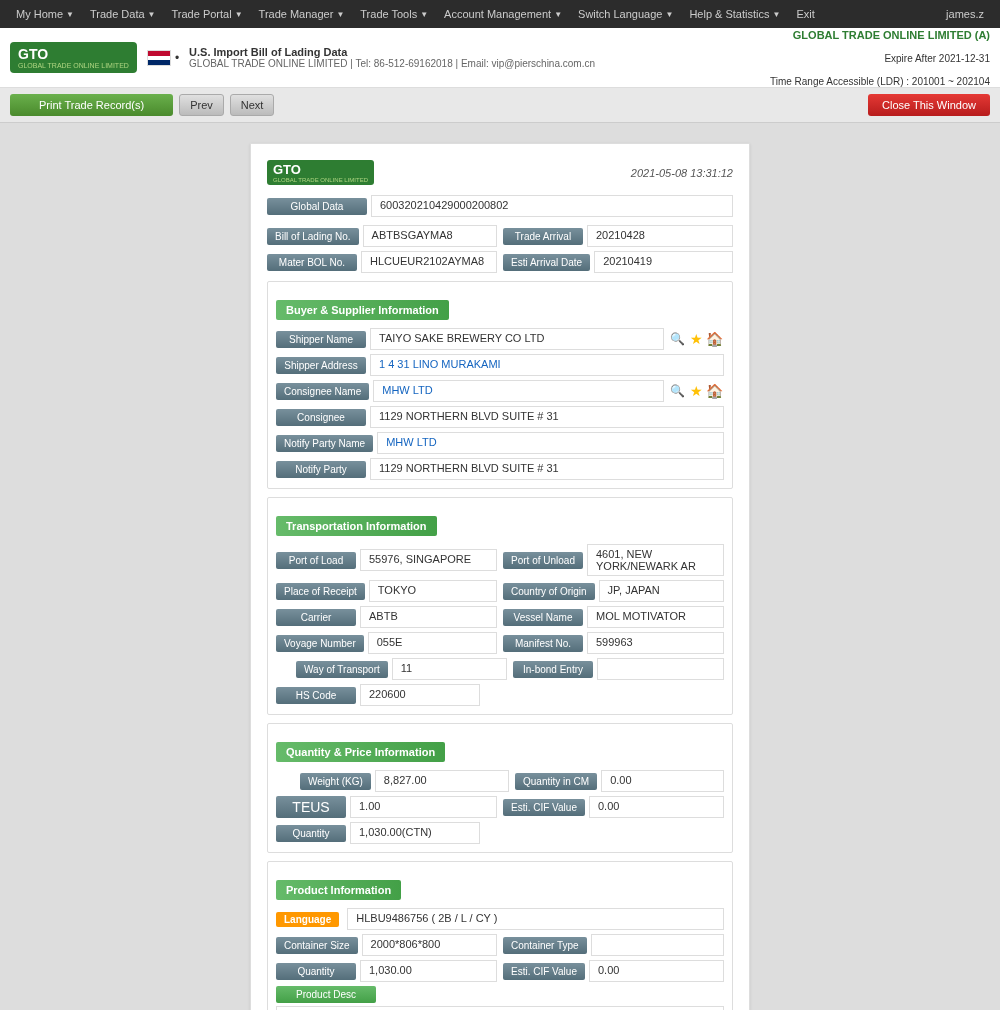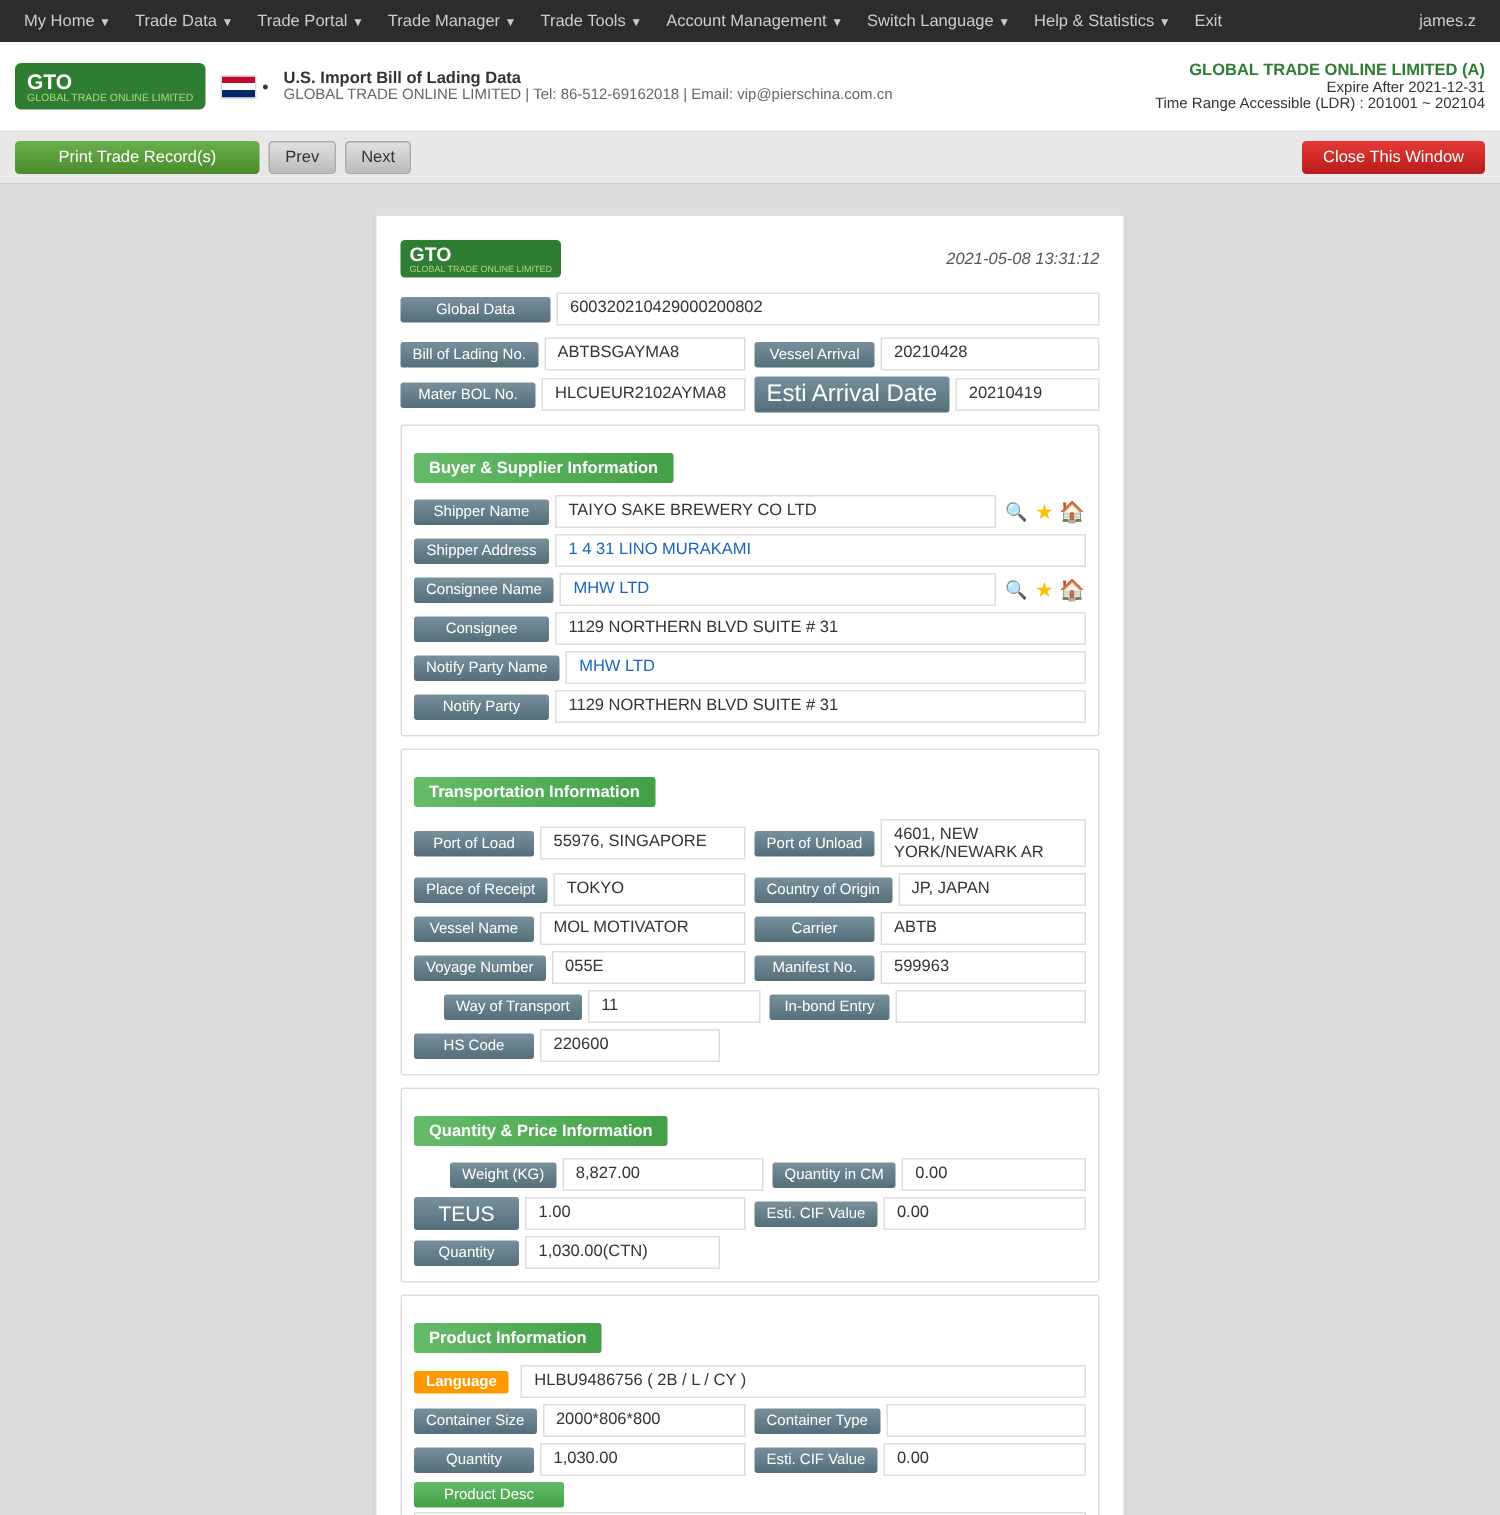--- a/index.html
+++ b/index.html
@@ -18,21 +18,21 @@
     .logo-box { background: #2e7d32; padding: 4px 8px; border-radius: 4px; }
     .logo-box .logo-text { color: #fff; font-weight: bold; font-size: 14px; }
     .logo-box .logo-sub { color: #aed581; font-size: 7px; }
     .flag-area { display: flex; align-items: center; gap: 4px; }
     .flag { width: 24px; height: 16px; background: linear-gradient(to bottom, #bf0a30 33%, #fff 33%, #fff 66%, #002868 66%); border: 1px solid #ddd; }
     .header-info { font-size: 11px; }
     .header-info .company-name { color: #333; font-weight: bold; }
     .header-info .contact { color: #666; font-size: 10px; }
     .header-right { text-align: right; font-size: 11px; }
     .header-right .gto-title { color: #2e7d32; font-weight: bold; }
-    .header-right .expire { color: #333; font-size: 10px; }
+    .header-right .expire { color: #333; font-size: 10px; margin-top: 12px; }
 
     
     .toolbar { background: #e8e8e8; display: flex; align-items: center; padding: 6px 10px; gap: 6px; border-bottom: 1px solid #ccc; justify-content: center; }
     .btn-green { background: linear-gradient(to bottom, #6ab04c, #4a8a2c); color: #fff; border: none; padding: 5px 29px; border-radius: 3px; cursor: pointer; font-size: 11px; }
     .btn-gray { background: linear-gradient(to bottom, #e0e0e0, #bbb); color: #333; border: 1px solid #aaa; padding: 4px 10px; border-radius: 3px; cursor: pointer; font-size: 11px; }
     .btn-red { background: linear-gradient(to bottom, #e53935, #b71c1c); color: #fff; border: none; padding: 5px 14px; border-radius: 3px; cursor: pointer; font-size: 11px; }
 
     
     .main-content { background: #fff; margin: 10px auto; padding: 16px; width: 500px; border: 1px solid #ddd; box-shadow: 0 1px 3px rgba(0,0,0,0.1); }
     .record-header { display: flex; justify-content: space-between; align-items: center; margin-bottom: 10px; font-size: 11px; color: #555; }
@@ -157,31 +157,31 @@
     <span class="field-label">Global Data</span>
     <span class="field-value" style="margin-left:4px;">600320210429000200802</span>
   </div>
 
   <div class="two-col" style="margin-bottom:4px;">
     <div class="field-row">
       <span class="field-label" style="min-width:90px;font-size:10px;">Bill of Lading No.</span>
       <span class="field-value">ABTBSGAYMA8</span>
     </div>
     <div class="field-row">
-      <span class="field-label" style="min-width:80px;font-size:10px;">Vessel Arrival</span>
+      <span class="field-label" style="min-width:80px;font-size:10px;">Trade Arrival</span>
       <span class="field-value">20210428</span>
     </div>
   </div>
   <div class="two-col" style="margin-bottom:8px;">
     <div class="field-row">
       <span class="field-label" style="min-width:90px;font-size:10px;">Mater BOL No.</span>
       <span class="field-value">HLCUEUR2102AYMA8</span>
     </div>
     <div class="field-row">
-      <span class="field-label" style="min-width:80px;font-size:16px;text-align:right;">Esti Arrival Date</span>
+      <span class="field-label" style="min-width:80px;font-size:10px;text-align:right;">Esti Arrival Date</span>
       <span class="field-value">20210419</span>
     </div>
   </div>
 
   <div class="section-box">
     <div class="section-header">Buyer &amp; Supplier Information</div>
 
     <div class="field-row" style="margin-bottom:4px;">
       <span class="field-label" style="min-width:90px;">Shipper Name</span>
       <span class="field-value" style="flex:1;">TAIYO SAKE BREWERY CO LTD</span>
@@ -232,26 +232,26 @@
         <span class="field-label" style="min-width:80px;font-size:10px;">Place of Receipt</span>
         <span class="field-value">TOKYO</span>
       </div>
       <div class="field-row">
         <span class="field-label" style="min-width:80px;font-size:10px;">Country of Origin</span>
         <span class="field-value">JP, JAPAN</span>
       </div>
     </div>
     <div class="two-col" style="margin-bottom:4px;">
       <div class="field-row">
+        <span class="field-label" style="min-width:80px;font-size:10px;">Carrier</span>
+        <span class="field-value">ABTB</span>
+      </div>
+      <div class="field-row">
         <span class="field-label" style="min-width:80px;font-size:10px;">Vessel Name</span>
         <span class="field-value">MOL MOTIVATOR</span>
-      </div>
-      <div class="field-row">
-        <span class="field-label" style="min-width:80px;font-size:10px;">Carrier</span>
-        <span class="field-value">ABTB</span>
       </div>
     </div>
     <div class="two-col" style="margin-bottom:4px;">
       <div class="field-row">
         <span class="field-label" style="min-width:80px;font-size:10px;">Voyage Number</span>
         <span class="field-value">055E</span>
       </div>
       <div class="field-row">
         <span class="field-label" style="min-width:80px;font-size:10px;">Manifest No.</span>
         <span class="field-value">599963</span>

